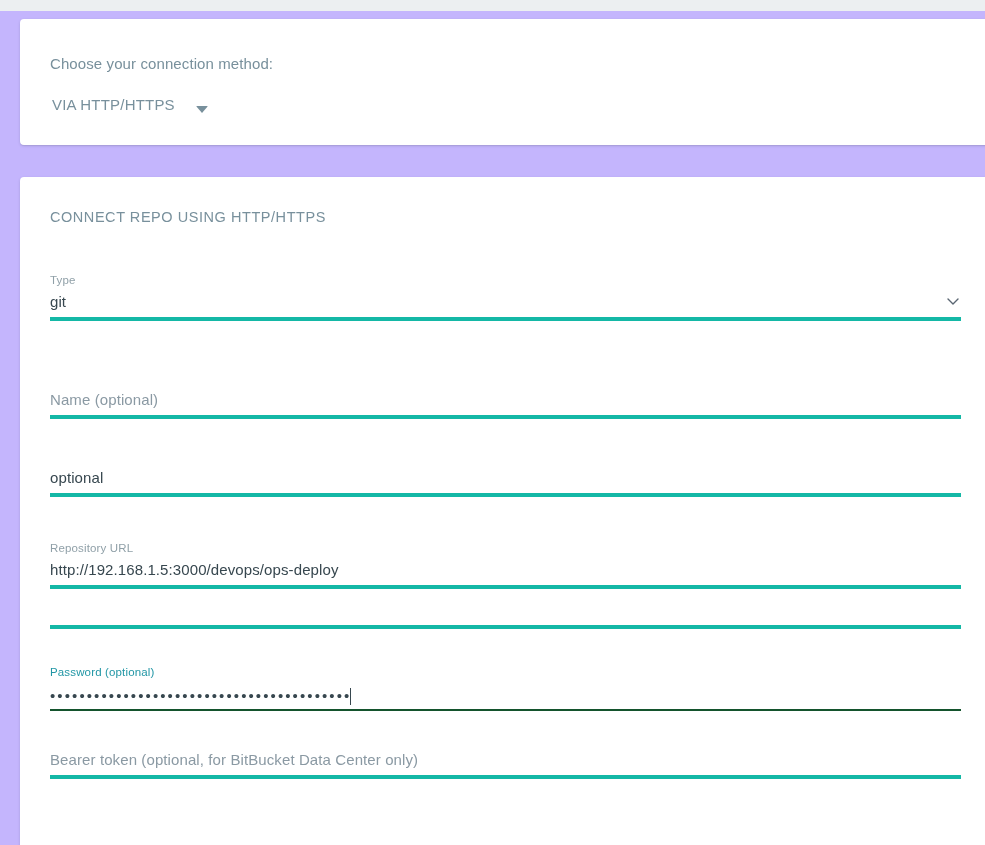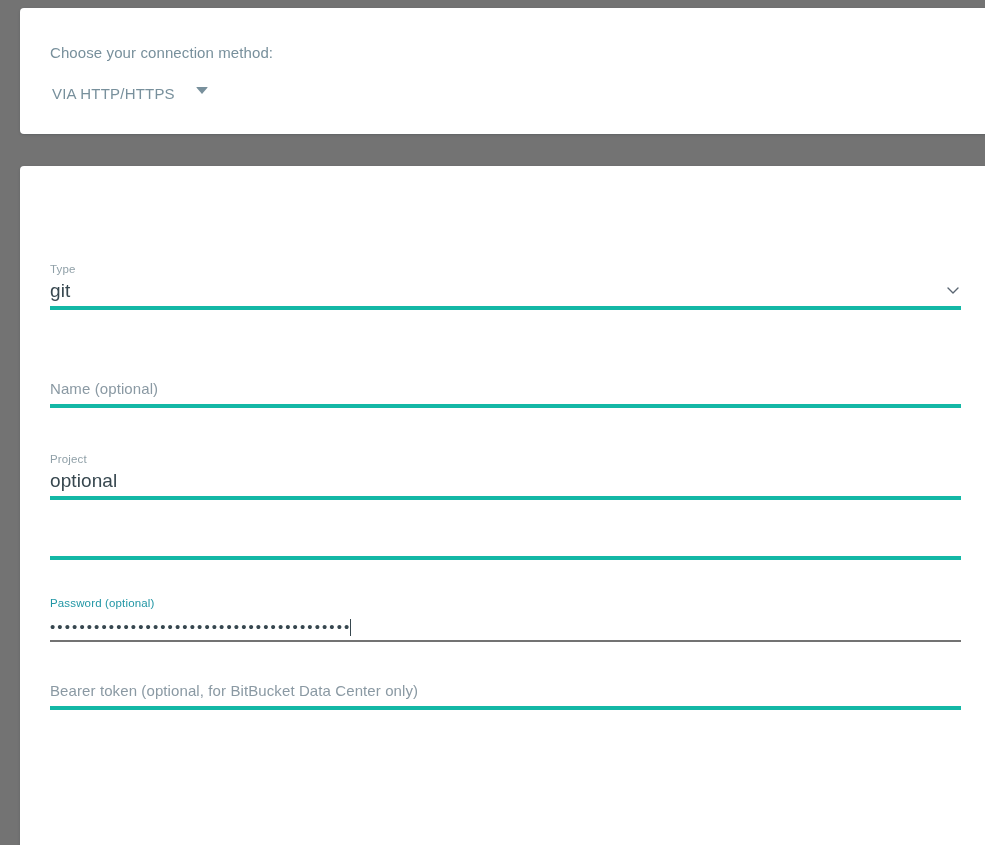--- a/index.html
+++ b/index.html
@@ -12,21 +12,22 @@
     height: 845px;
     background: #eceff1;
     font-family: "Liberation Sans", sans-serif;
     overflow: hidden;
     position: relative;
   }
 
   .page {
     position: absolute;
     inset: 0;
-    background: #737373;
+    background: #c4b5fd;
+    margin-top: 11px;
   }
 
   
   .card {
     position: absolute;
     left: 20px;
     right: -8px;
     background: #ffffff;
     border-radius: 4px;
     box-shadow: 0 1px 3px rgba(38,50,56,0.14), 0 1px 1px rgba(38,50,56,0.08);
@@ -47,21 +48,21 @@
     top: 36px;
     font-size: 15px;
     color: #78909c;
     letter-spacing: .1px;
   }
   .method-select {
     position: absolute;
     left: 30px;
     top: 74px;
     display: flex;
-    align-items: flex-start;
+    align-items: flex-end;
     gap: 21px;
     cursor: pointer;
     padding: 3px 2px;
   }
   .method-select .ms-label {
     font-size: 15px;
     color: #78909c;
     letter-spacing: .2px;
   }
   .caret-down {
@@ -89,36 +90,36 @@
     right: 32px;
     top: 72px;
   }
 
   .field {
     position: relative;
     border-bottom: 4px solid #14b8a6;
     padding-top: 24px;
   }
   .field.focused {
-    border-bottom: 2px solid #737373;
+    border-bottom: 2px solid #14532d;
   }
 
   .field .f-label {
     font-size: 11.5px;
     color: #90a0a8;
     line-height: 14px;
     letter-spacing: .15px;
     height: 14px;
   }
   .field.focused .f-label {
     color: #2196a5;
   }
 
   .field .f-value {
-    font-size: 19px;
+    font-size: 15px;
     color: #37474f;
     line-height: 22px;
     height: 30px;
     padding-top: 4px;
     letter-spacing: .1px;
   }
 
   
   .field.empty {
     padding-top: 0;
@@ -179,20 +180,21 @@
   <div class="card card-method">
     <div class="method-prompt">Choose your connection method:</div>
 
     <div class="method-select">
       <span class="ms-label">VIA HTTP/HTTPS</span>
       <span class="caret-down"></span>
     </div>
   </div>
 
   <div class="card card-connect">
+    <div class="section-title">CONNECT REPO USING HTTP/HTTPS</div>
 
     <div class="form">
 
       <div class="field">
         <div class="f-label">Type</div>
         <div class="f-value">git</div>
         <span class="f-chevron">
           <svg width="16" height="16" viewBox="0 0 16 16">
             <path d="M3 6 L8 11 L13 6" fill="none" stroke="#5a6672" stroke-width="1.4" stroke-linecap="round" stroke-linejoin="round"></path>
           </svg>
@@ -202,26 +204,29 @@
       <div class="gap-lg"></div>
 
       <div class="field empty">
 
         <div class="f-placeholder">Name (optional)</div>
       </div>
 
       <div class="gap-md"></div>
 
       <div class="field">
-        <div class="f-label">Project</div>
         <div class="f-value">optional</div>
       </div>
 
       <div class="gap-md"></div>
 
+      <div class="field">
+        <div class="f-label">Repository URL</div>
+        <div class="f-value">http://192.168.1.5:3000/devops/ops-deploy</div>
+      </div>
 
       <div class="gap-sm"></div>
 
       <div class="field">
       </div>
 
       <div class="gap-sm"></div>
 
       <div class="field focused">
         <div class="f-label">Password (optional)</div>

